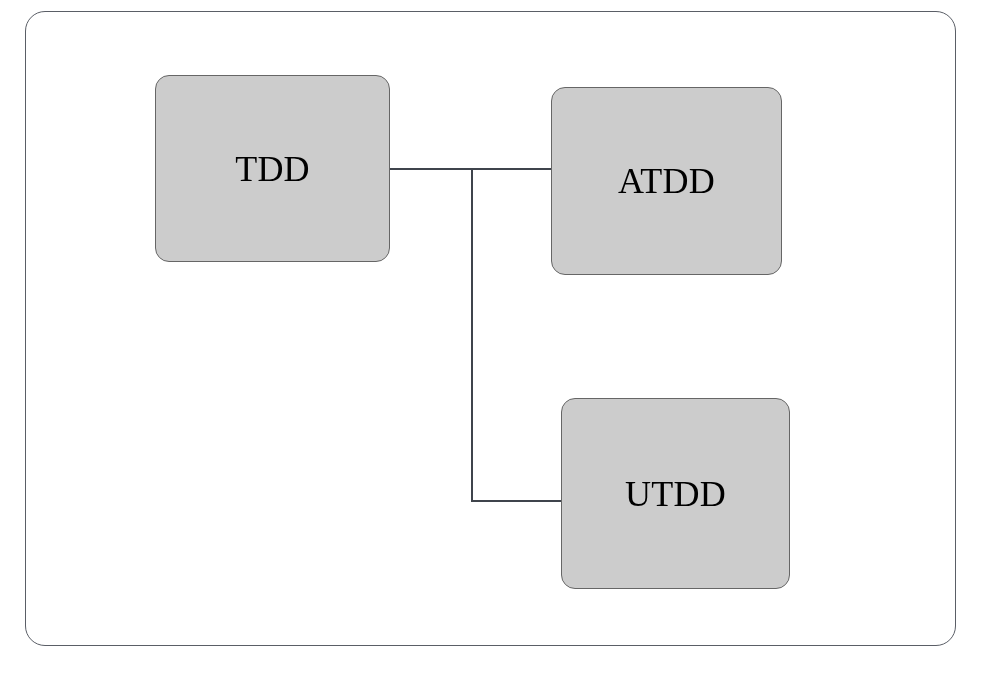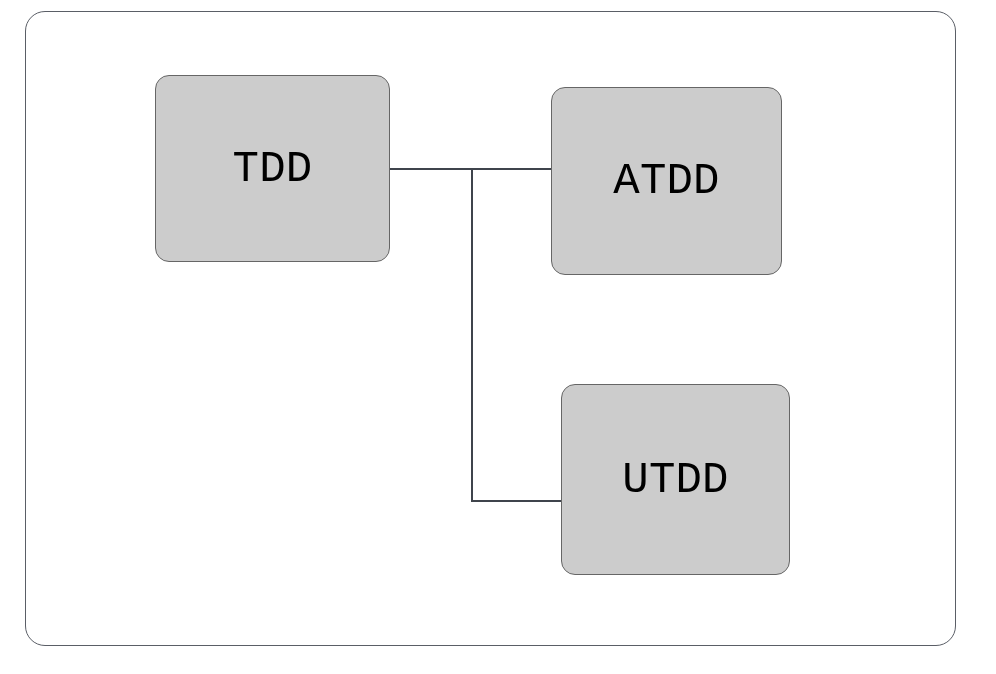--- a/index.html
+++ b/index.html
@@ -32,31 +32,31 @@
     position: absolute;
     box-sizing: border-box;
     background: #cccccc;
     border: 1px solid #666666;
     border-radius: 14px;
     display: flex;
     align-items: center;
     justify-content: center;
   }
   .node-label {
-    font-family: Liberation Mono, monospace;
-    font-size: 44px;
+    font-family: Liberation Serif, serif;
+    font-size: 36px;
     line-height: 1;
     color: #000000;
     letter-spacing: 0.2px;
     white-space: nowrap;
     user-select: none;
   }
   #node-tdd  { left: 155px; top: 75px;  width: 235px; height: 187px; }
   #node-atdd { left: 551px; top: 74px;  width: 231px; height: 188px; margin-top: 13px; }
-  #node-utdd { left: 561px; top: 384px; width: 229px; height: 191px; }
+  #node-utdd { left: 561px; top: 398px; width: 229px; height: 191px; }
 
   
   .edge {
     position: absolute;
     background: #3f444c;
   }
   
   #edge-tdd-atdd {
     left: 390px;
     top: 168px;

